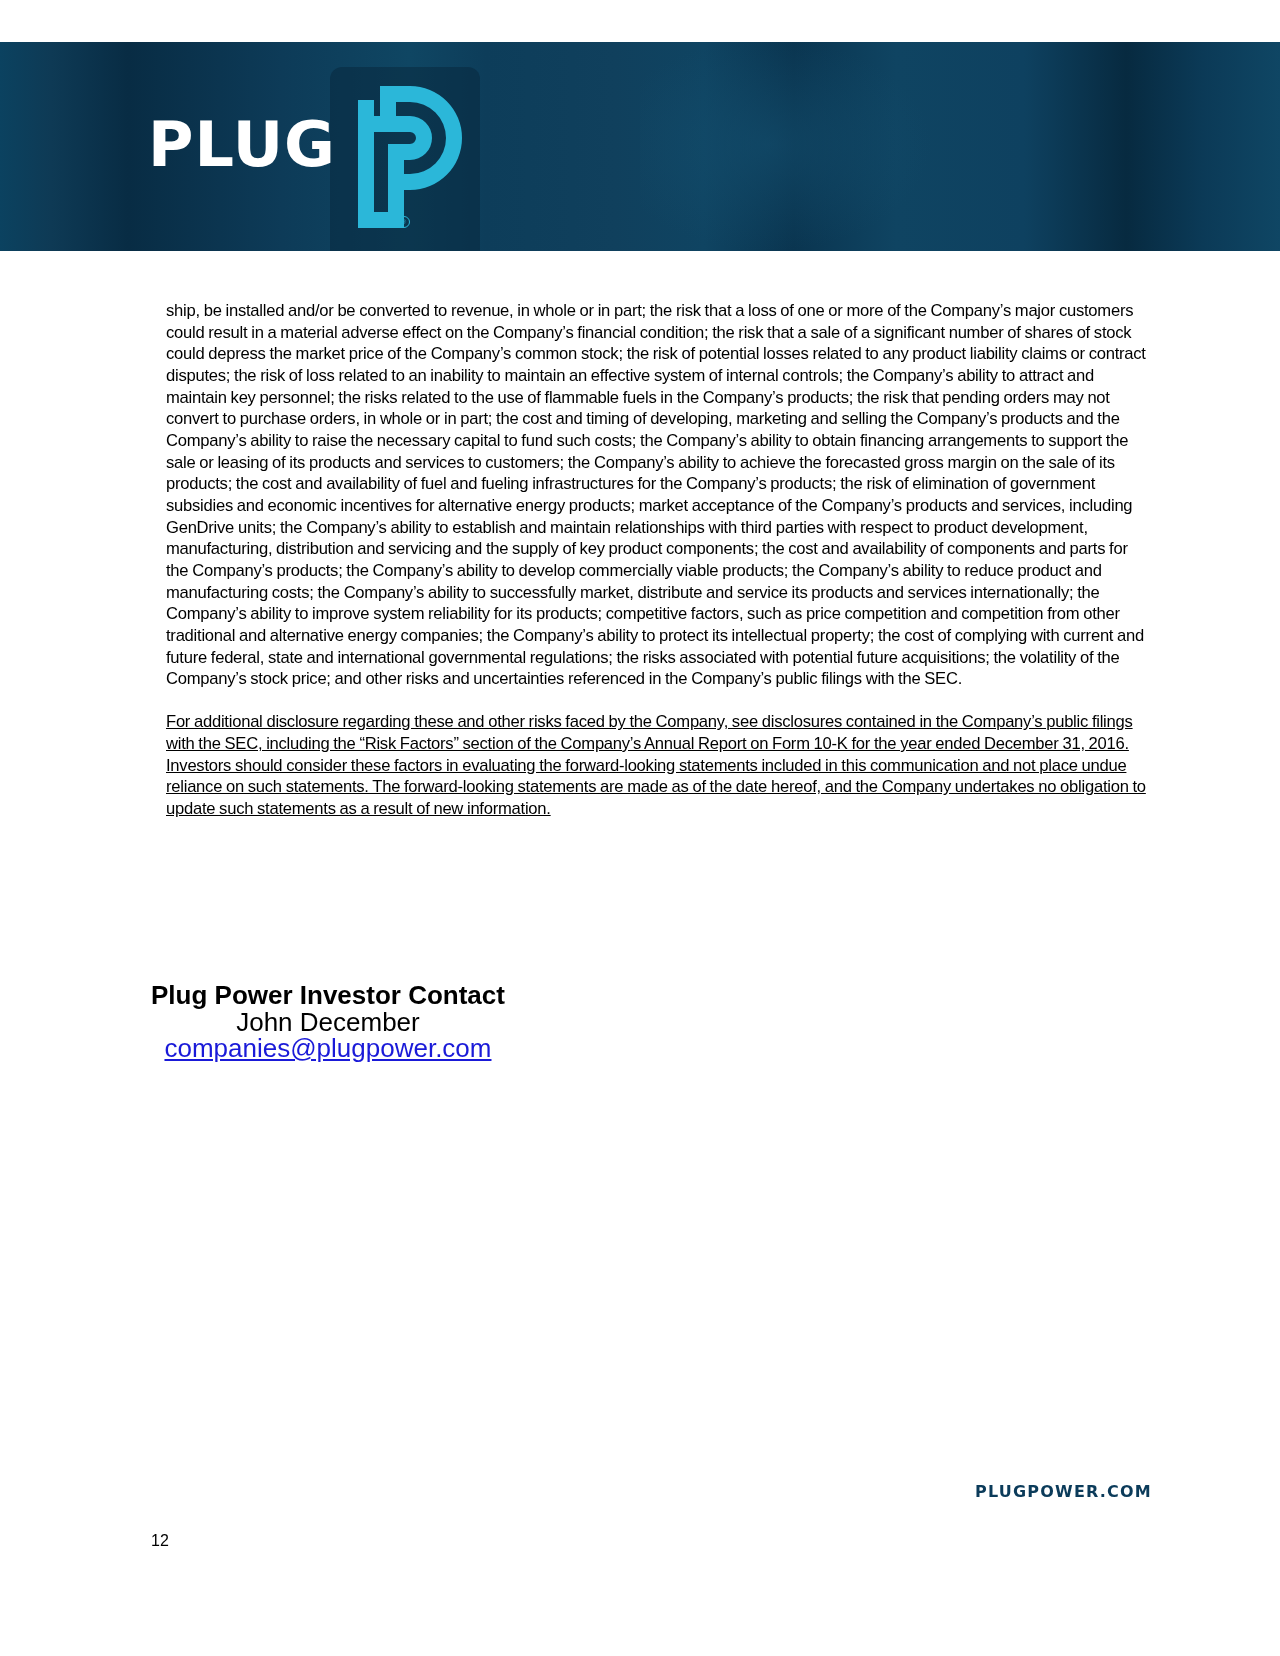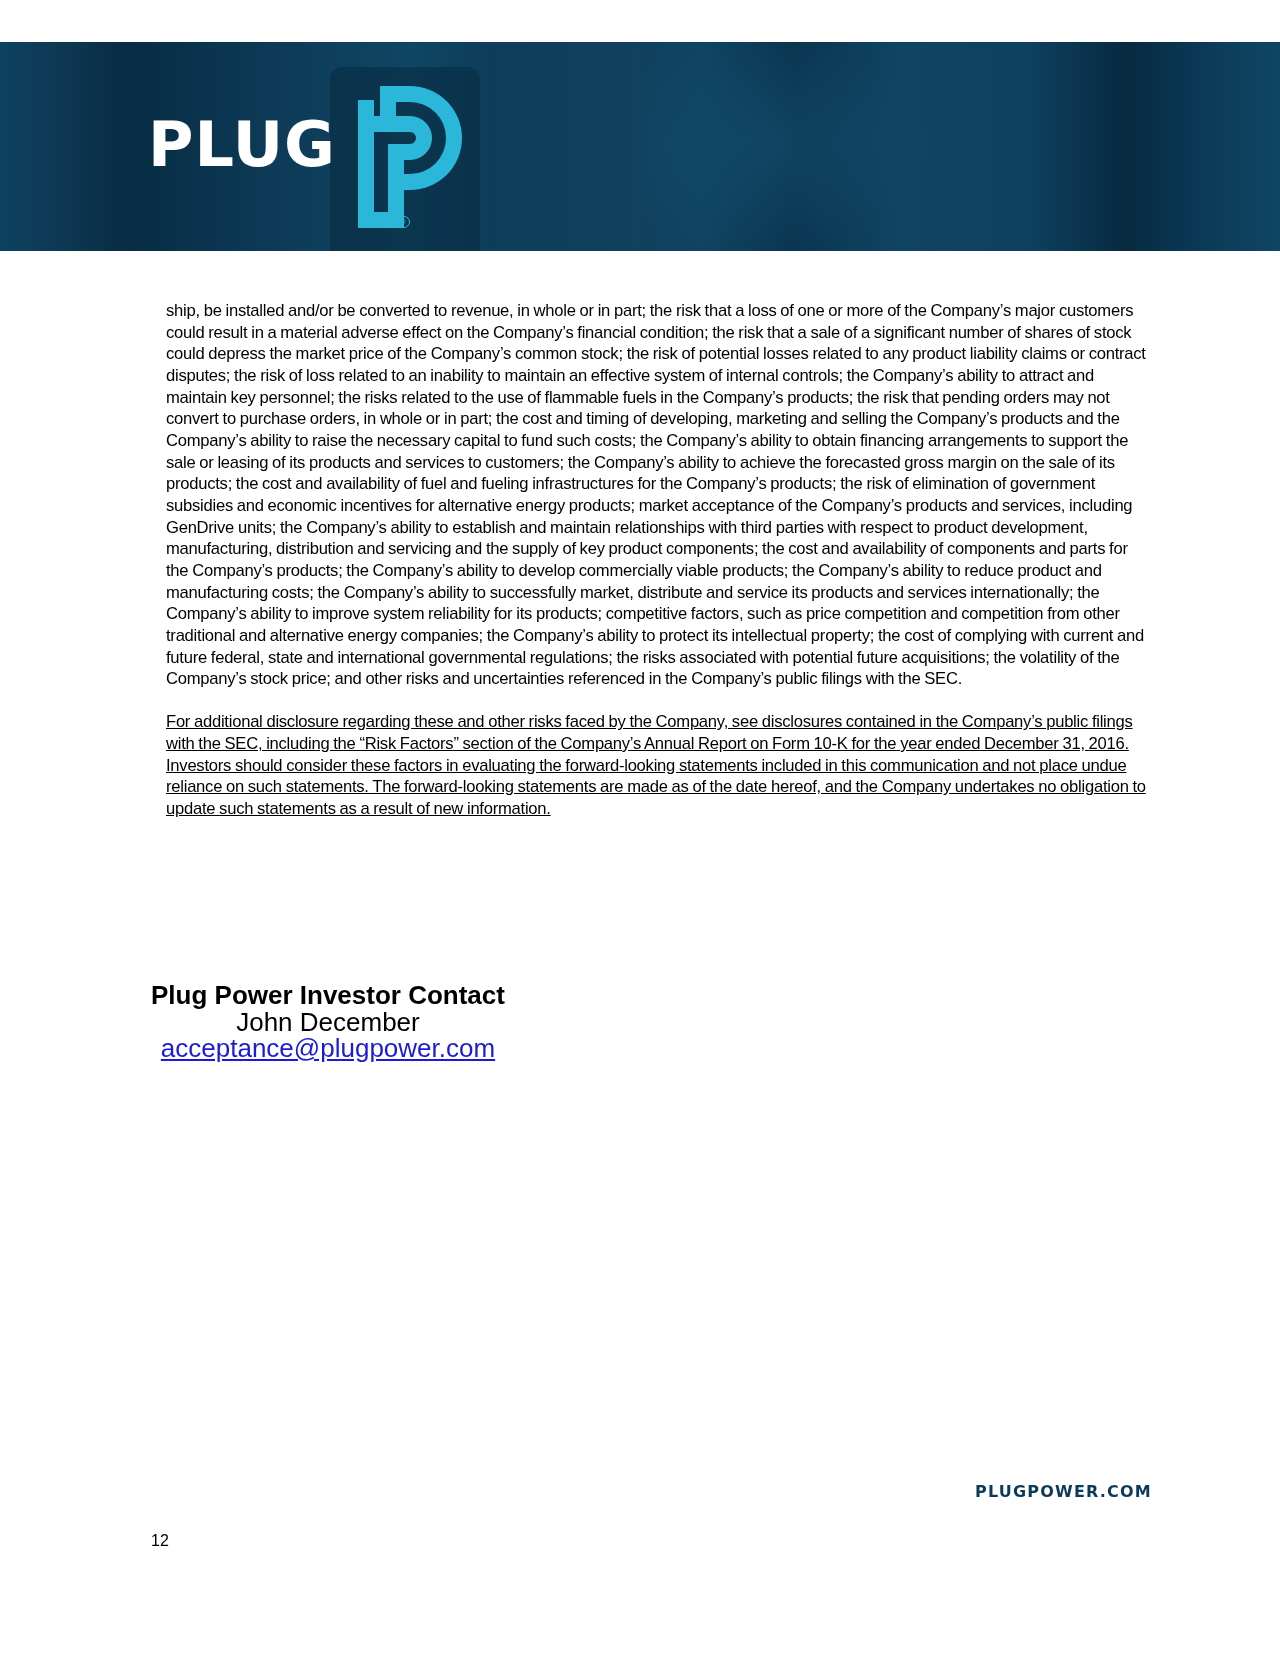--- a/index.html
+++ b/index.html
@@ -158,18 +158,18 @@
 
 <div class="content">
   <p class="para">ship, be installed and/or be converted to revenue, in whole or in part; the risk that a loss of one or more of the Company’s major customers could result in a material adverse effect on the Company’s financial condition; the risk that a sale of a significant number of shares of stock could depress the market price of the Company’s common stock; the risk of potential losses related to any product liability claims or contract disputes; the risk of loss related to an inability to maintain an effective system of internal controls; the Company’s ability to attract and maintain key personnel; the risks related to the use of flammable fuels in the Company’s products; the risk that pending orders may not convert to purchase orders, in whole or in part; the cost and timing of developing, marketing and selling the Company’s products and the Company’s ability to raise the necessary capital to fund such costs; the Company’s ability to obtain financing arrangements to support the sale or leasing of its products and services to customers; the Company’s ability to achieve the forecasted gross margin on the sale of its products; the cost and availability of fuel and fueling infrastructures for the Company’s products; the risk of elimination of government subsidies and economic incentives for alternative energy products; market acceptance of the Company’s products and services, including GenDrive units; the Company’s ability to establish and maintain relationships with third parties with respect to product development, manufacturing, distribution and servicing and the supply of key product components; the cost and availability of components and parts for the Company’s products; the Company’s ability to develop commercially viable products; the Company’s ability to reduce product and manufacturing costs; the Company’s ability to successfully market, distribute and service its products and services internationally; the Company’s ability to improve system reliability for its products; competitive factors, such as price competition and competition from other traditional and alternative energy companies; the Company’s ability to protect its intellectual property; the cost of complying with current and future federal, state and international governmental regulations; the risks associated with potential future acquisitions; the volatility of the Company’s stock price; and other risks and uncertainties referenced in the Company’s public filings with the SEC.</p>
   <p class="para">For additional disclosure regarding these and other risks faced by the Company, see disclosures contained in the Company’s public filings with the SEC, including the “Risk Factors” section of the Company’s Annual Report on Form 10-K for the year ended December 31, 2016. Investors should consider these factors in evaluating the forward-looking statements included in this communication and not place undue reliance on such statements. The forward-looking statements are made as of the date hereof, and the Company undertakes no obligation to update such statements as a result of new information.</p>
 </div>
 
 <div class="contacts">
   <div class="contact-block">
     <span class="contact-heading">Plug Power Investor Contact</span>
     <span class="contact-name">John December</span>
-    <a class="contact-email">acceptance@plugpower.com</a>
+    <a class="contact-email">companies@plugpower.com</a>
   </div>
 </div>
 
 <div class="page-number">12</div>
 <div class="footer-site">PLUGPOWER.COM</div>
 
 </body></html>

